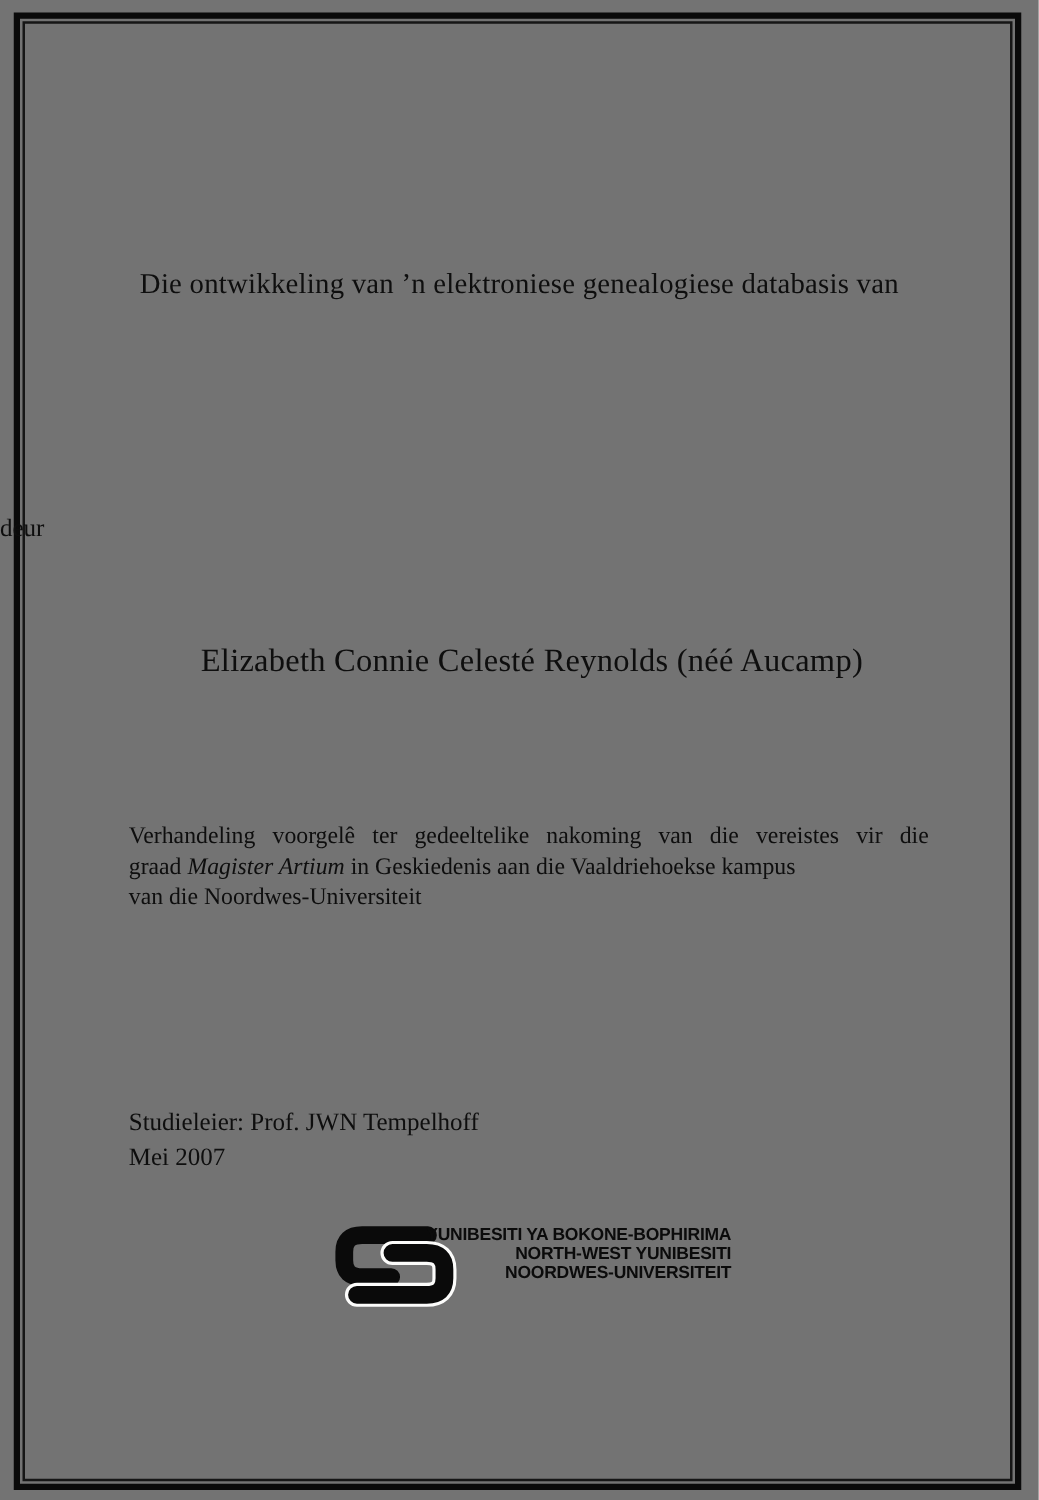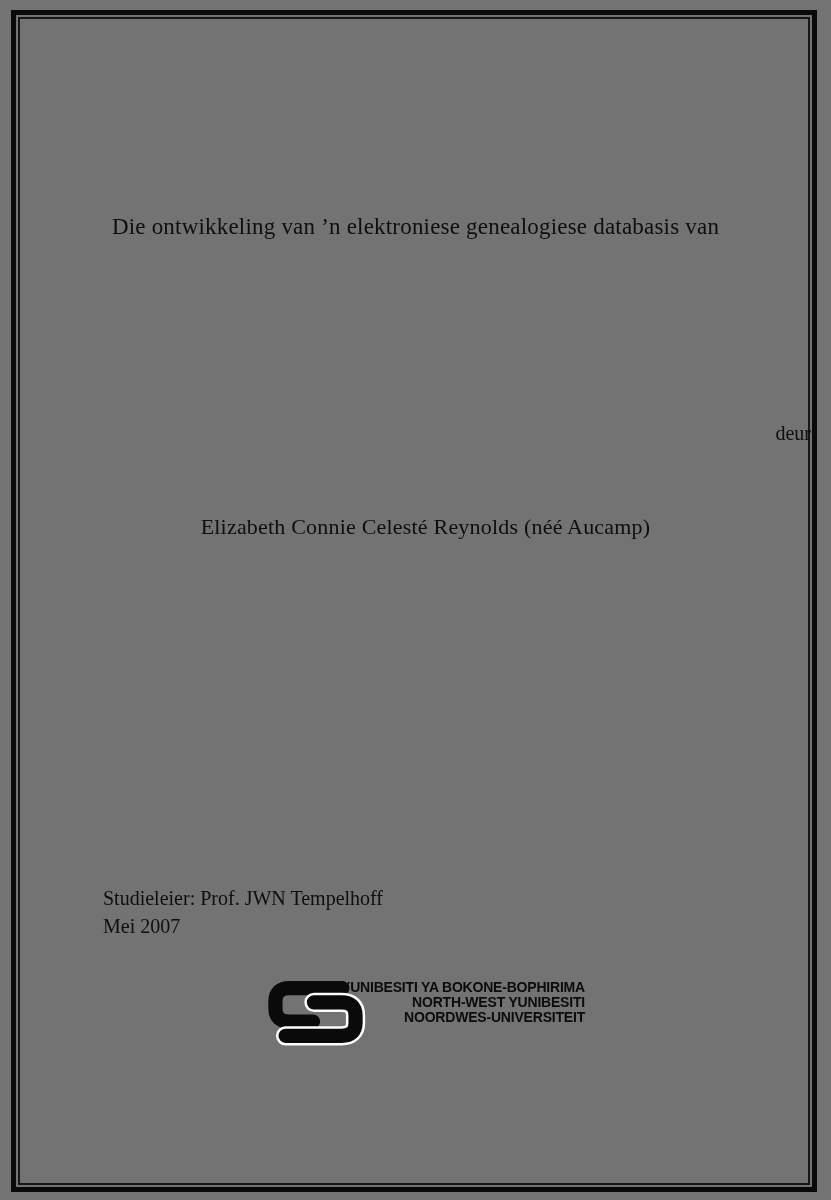--- a/index.html
+++ b/index.html
@@ -43,35 +43,35 @@
     margin: 0;
     text-align: center;
     font-size: 23px;
     font-weight: normal;
     line-height: 42px;
     letter-spacing: 0.2px;
   }
   .title-line { display: block; }
   .byline {
     position: absolute;
-    top: 422px;
+    top: 412px;
     left: 0;
     right: 20px;
     margin: 0;
-    text-align: right;
+    text-align: left;
     font-size: 20px;
   }
   .author {
     position: absolute;
     top: 514px;
     left: 20px;
     right: 0;
     margin: 0;
     text-align: center;
-    font-size: 22px;
+    font-size: 26px;
     letter-spacing: 0.2px;
   }
   .statement {
     position: absolute;
     top: 657px;
     left: 103px;
     width: 640px;
     font-size: 19px;
     line-height: 24.5px;
   }
@@ -125,20 +125,25 @@
   </div>
 
   <h1 class="title">
     <span class="title-line">Die ontwikkeling van ’n elektroniese genealogiese databasis van</span>
   </h1>
 
   <p class="byline">deur</p>
 
   <p class="author">Elizabeth Connie Celesté Reynolds (néé Aucamp)</p>
 
+  <div class="statement">
+    <p class="justified">Verhandeling voorgelê ter gedeeltelike nakoming van die vereistes vir die</p>
+    <p><span>graad </span><em>Magister Artium</em><span> in Geskiedenis aan die Vaaldriehoekse kampus</span></p>
+    <p>van die Noordwes-Universiteit</p>
+  </div>
 
   <div class="supervisor-block">
     <p>Studieleier: Prof. JWN Tempelhoff</p>
     <p>Mei 2007</p>
   </div>
 
   <div class="logo">
     <svg class="logo-mark" width="102" height="71" viewBox="0 0 200 140" aria-hidden="true">
       <path d="M 152 22 H 48 Q 20 22 20 48 V 62 Q 20 88 48 88 H 94" fill="none" stroke="#0a0a0a" stroke-width="28" stroke-linecap="round" stroke-linejoin="round"></path>
       <path d="M 40 116 H 150 Q 178 116 178 90 V 76 Q 178 50 150 50 H 96" fill="none" stroke="#fcfcfb" stroke-width="38" stroke-linecap="round" stroke-linejoin="round"></path>

